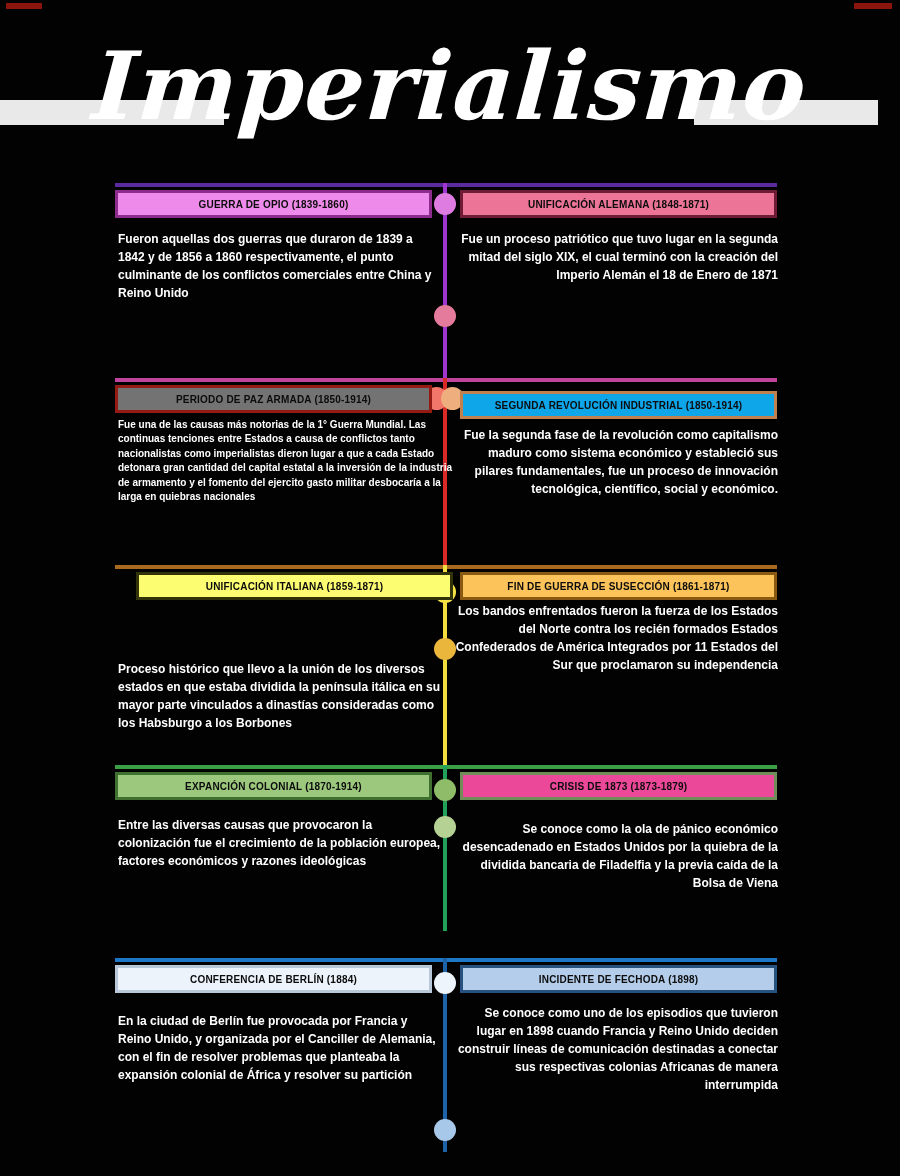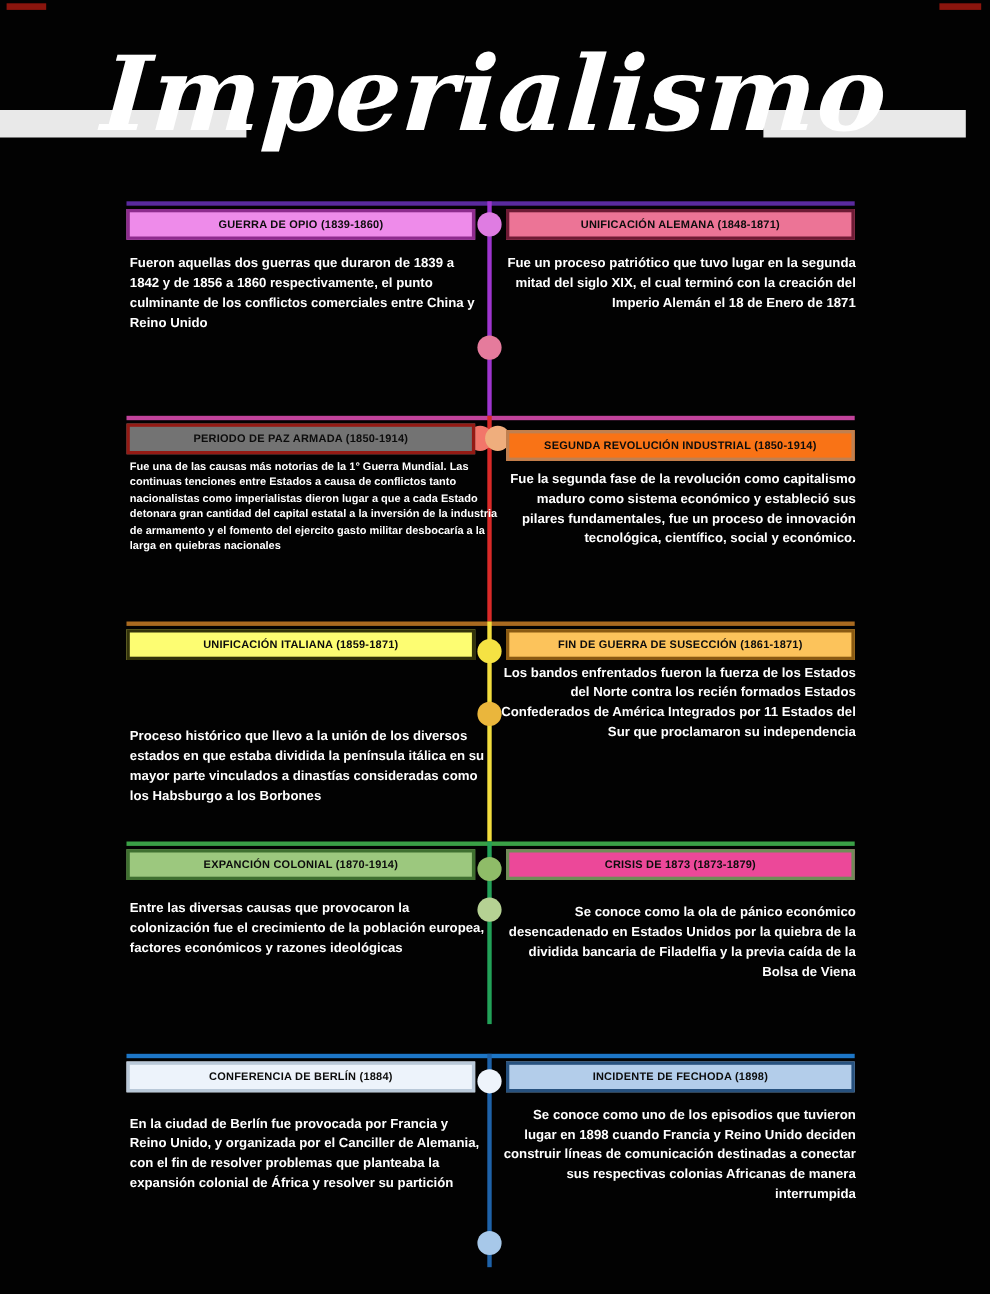--- a/index.html
+++ b/index.html
@@ -76,33 +76,33 @@
   </section>
 
   <section class="sec s2">
     <div class="boundary" style="background-color: rgb(194, 67, 155);"></div>
     <div class="vline" style="background-color: rgb(217, 42, 40);"></div>
     <div class="dot a" style="background-color: rgb(242, 118, 106);"></div>
     <div class="dot a2" style="background-color: rgb(239, 174, 125);"></div>
     <div class="hdr left" style="background-color: #737373; border-color: rgb(148, 26, 20);">
       <span>PERIODO DE PAZ ARMADA (1850-1914)</span>
     </div>
-    <div class="hdr right" style="background-color: #f97316; border-color: rgb(192, 128, 80);">
+    <div class="hdr right" style="background-color: #0ea5e9; border-color: rgb(192, 128, 80);">
       <span>SEGUNDA REVOLUCIÓN INDUSTRIAL (1850-1914)</span>
     </div>
     <div class="body left">Fue una de las causas más notorias de la 1° Guerra Mundial. Las continuas tenciones entre Estados a causa de conflictos tanto nacionalistas como imperialistas dieron lugar a que a cada Estado detonara gran cantidad del capital estatal a la inversión de la industria de armamento y el fomento del ejercito gasto militar desbocaría a la larga en quiebras nacionales</div>
     <div class="body right">Fue la segunda fase de la revolución como capitalismo maduro como sistema económico y estableció sus pilares fundamentales, fue un proceso de innovación tecnológica, científico, social y económico.</div>
   </section>
 
   <section class="sec s3">
     <div class="boundary" style="background-color: rgb(169, 106, 32);"></div>
     <div class="vline" style="background-color: rgb(242, 221, 62);"></div>
     <div class="dot a" style="background-color: rgb(245, 226, 67);"></div>
     <div class="dot b" style="background-color: rgb(234, 182, 60);"></div>
-    <div class="hdr left" style="background-color: rgb(253, 253, 114); border-color: rgb(51, 51, 10);">
+    <div class="hdr left" style="background-color: rgb(253, 253, 114); border-color: rgb(51, 51, 10); margin-left: 21px;">
       <span>UNIFICACIÓN ITALIANA (1859-1871)</span>
     </div>
     <div class="hdr right" style="background-color: rgb(252, 195, 91); border-color: rgb(138, 90, 18);">
       <span>FIN DE GUERRA DE SUSECCIÓN (1861-1871)</span>
     </div>
     <div class="body left">Proceso histórico que llevo a la unión de los diversos estados en que estaba dividida la península itálica en su mayor parte vinculados a dinastías consideradas como los Habsburgo a los Borbones</div>
     <div class="body right">Los bandos enfrentados fueron la fuerza de los Estados del Norte contra los recién formados Estados Confederados de América Integrados por 11 Estados del Sur que proclamaron su independencia</div>
   </section>
 
   <section class="sec s4">

